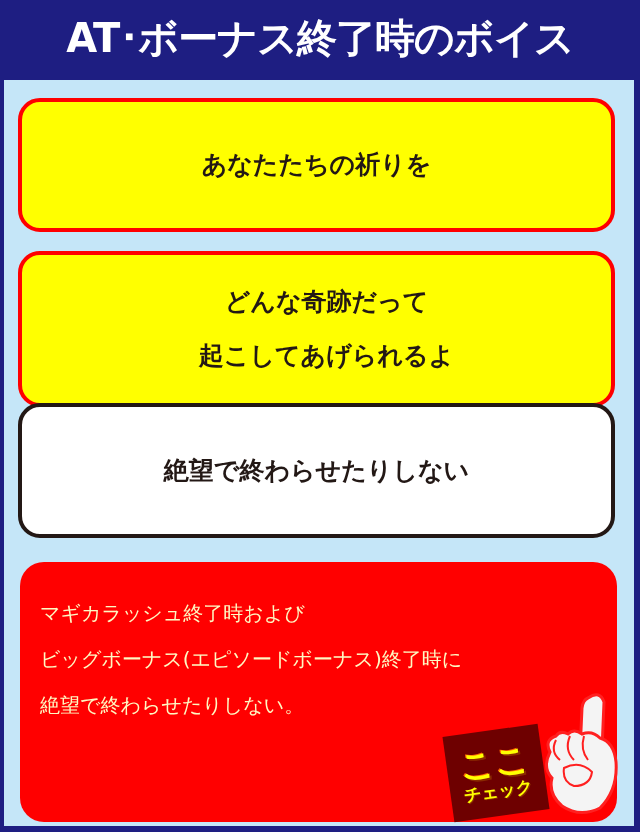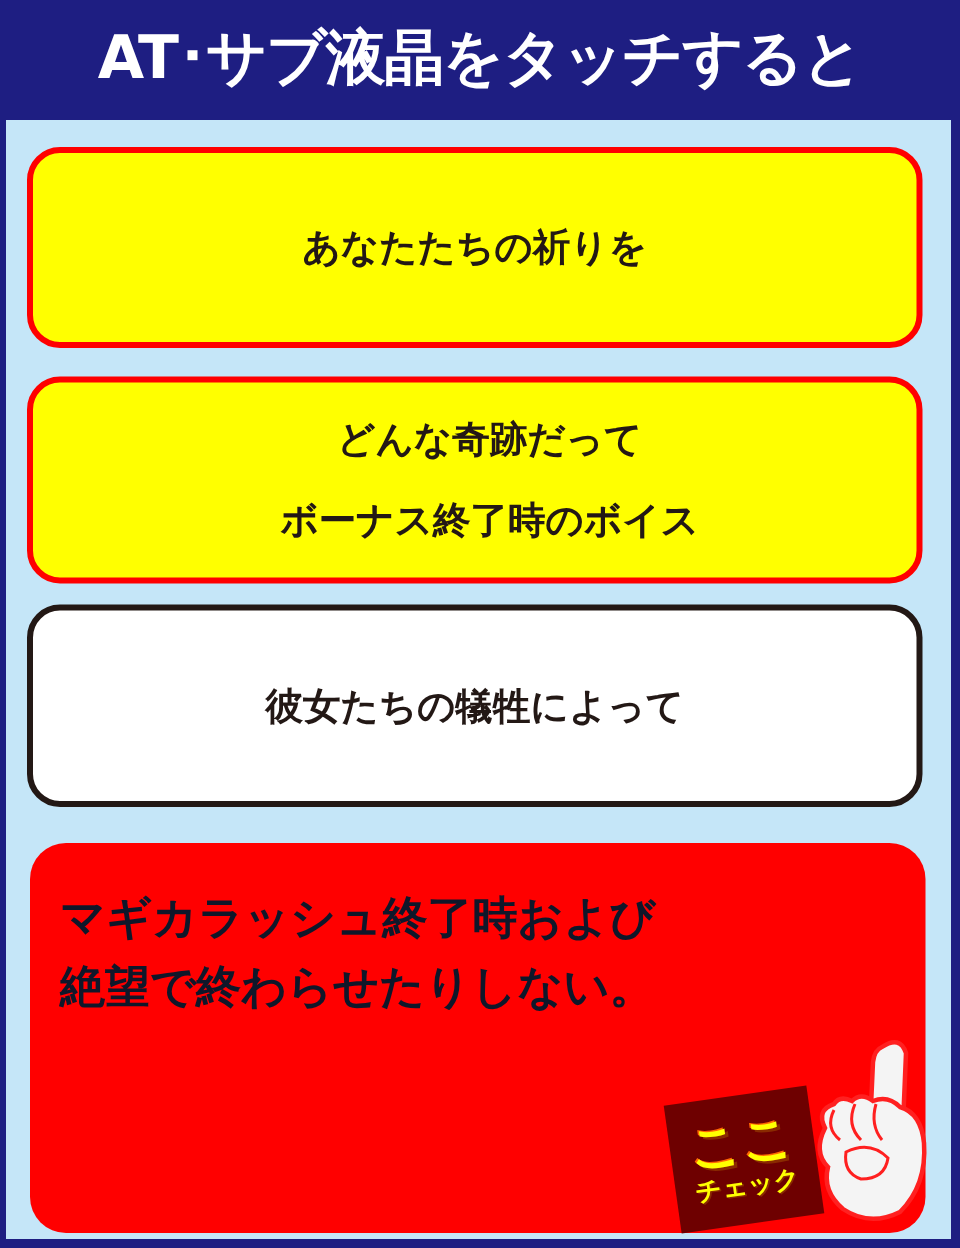--- a/index.html
+++ b/index.html
@@ -28,21 +28,21 @@
     color: #231815; font-size: 25px; font-weight: bold; line-height: 54px;
   }
   .voice-box.yellow { background: #ffff00; border: 4px solid #ff0000; }
   .voice-box.white { background: #ffffff; border: 4px solid #231815; }
   .note-box {
     position: absolute; left: 16px; top: 482px; width: 597px; height: 260px;
     background: #ff0000; border-radius: 24px;
     box-sizing: border-box; padding: 28px 0 0 20px;
   }
   .note-line {
-    color: #0f172a; font-size: 30px; font-weight: bold; line-height: 46px;
+    color: #fef9c3; font-size: 20px; font-weight: normal; line-height: 46px;
     white-space: nowrap;
   }
   .check-badge {
     position: absolute; left: 448px; top: 730px; width: 96px; height: 86px;
     background: #6e0000; transform: rotate(-8deg);
     display: flex; flex-direction: column; align-items: center; justify-content: center;
   }
   .check-koko {
     color: #ffff00; font-size: 34px; font-weight: bold; line-height: 36px;
     text-shadow: 2px 2px 0 #8a2a00, -1px -1px 0 #ff6600;
@@ -52,40 +52,41 @@
     text-shadow: 1px 1px 0 #8a2a00;
   }
   .hand-icon {
     position: absolute; left: 530px; top: 690px; width: 100px; height: 130px;
   }
 </style>
 </head>
 <body>
 
 <div class="header">
-  <div class="header-title">AT･サブ液晶をタッチすると</div>
+  <div class="header-title">AT･ボーナス終了時のボイス</div>
 </div>
 
 <div class="panel">
 
   <div class="voice-box yellow" style="top:18px;height:134px;">
     <div>あなたたちの祈りを</div>
   </div>
 
-  <div class="voice-box yellow" style="top:171px;height:138px;padding-left:20px;">
+  <div class="voice-box yellow" style="top:171px;height:156px;padding-left:20px;">
     <div>どんな奇跡だって</div>
-    <div>ボーナス終了時のボイス</div>
+    <div>起こしてあげられるよ</div>
   </div>
 
   <div class="voice-box white" style="top:323px;height:135px;">
-    <div>彼女たちの犠牲によって</div>
+    <div>絶望で終わらせたりしない</div>
   </div>
 
   <div class="note-box">
     <div class="note-line">マギカラッシュ終了時および</div>
+    <div class="note-line">ビッグボーナス(エピソードボーナス)終了時に</div>
     <div class="note-line">絶望で終わらせたりしない。</div>
   </div>
 </div>
 
 <div class="check-badge">
   <div class="check-koko">ここ</div>
   <div class="check-sub">チェック</div>
 </div>
 
 <svg class="hand-icon" viewBox="0 0 100 130">

